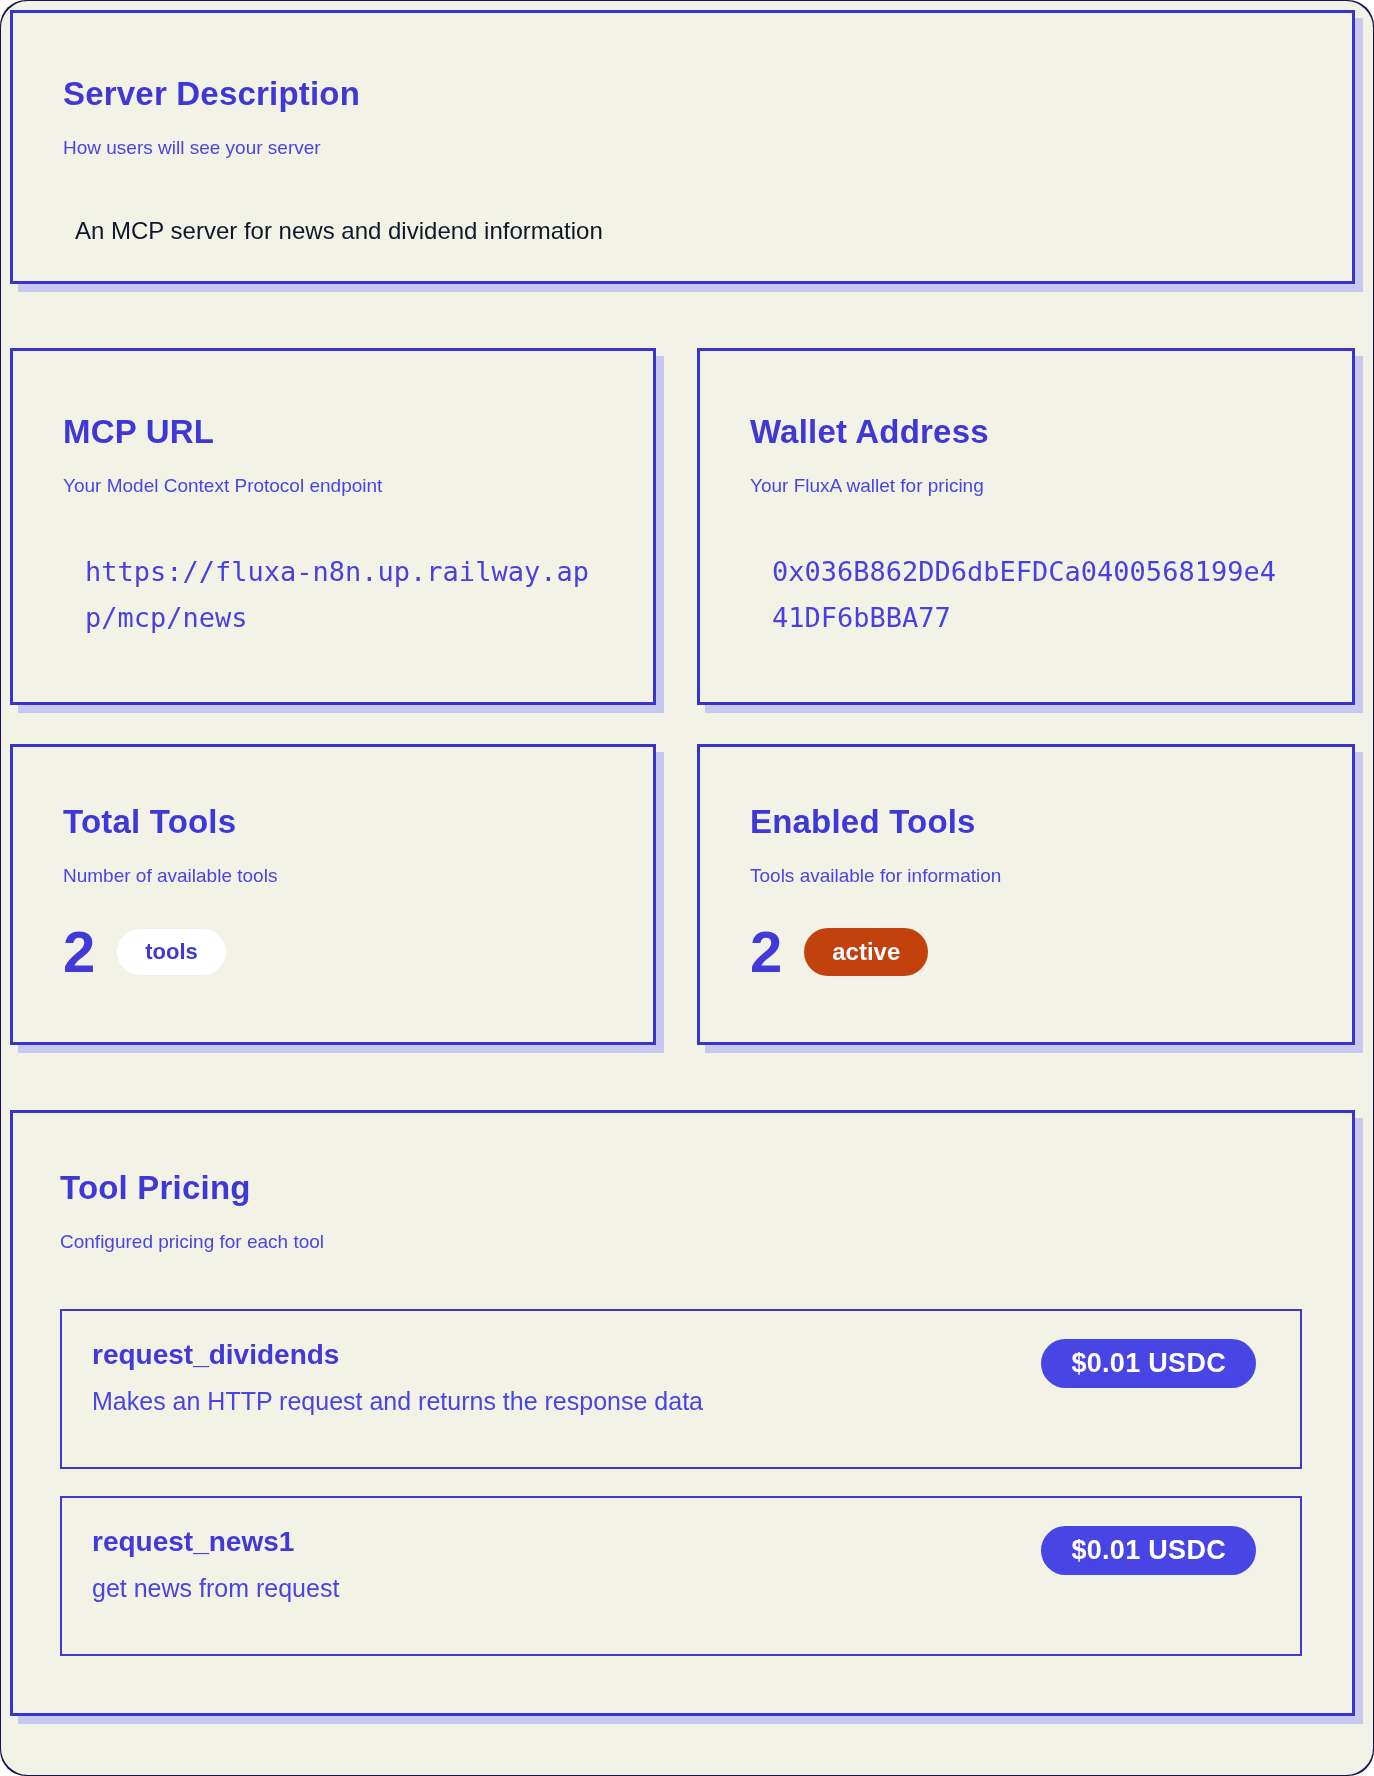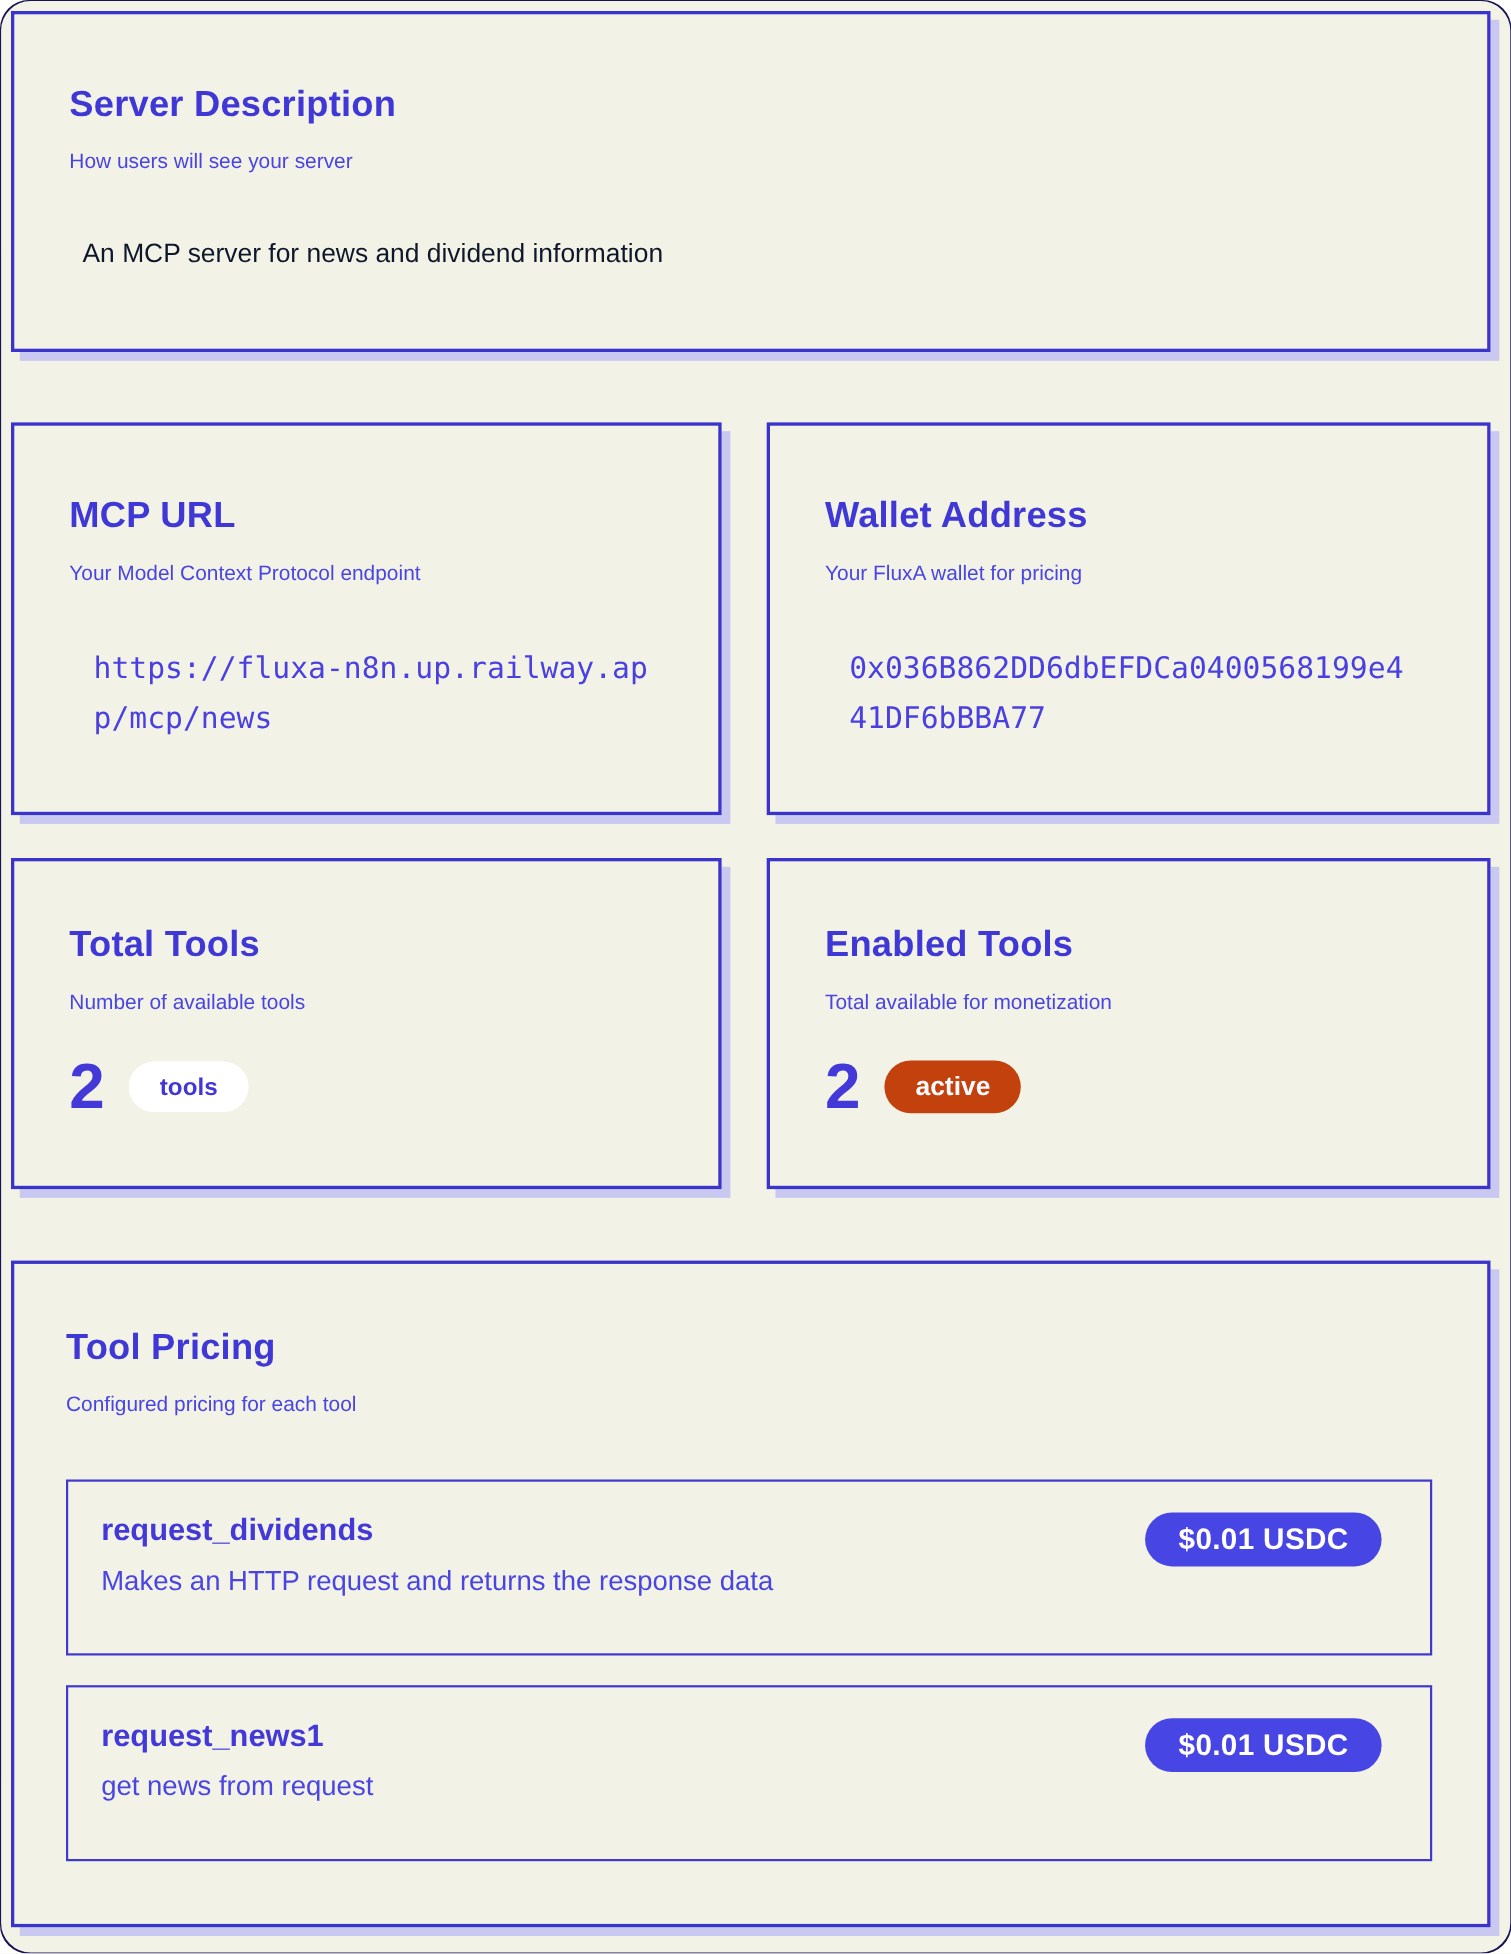--- a/index.html
+++ b/index.html
@@ -37,21 +37,21 @@
     font-size: 33px;
     font-weight: bold;
     letter-spacing: 0.2px;
   }
   .card-subtitle {
     color: #4a45e2;
     font-size: 19px;
     margin-top: 24px;
   }
   
-  .card-full { width: 1345px; height: 310px; padding: 62px 50px 0 50px; margin-bottom: 64px; }
+  .card-full { width: 1345px; height: 274px; padding: 62px 50px 0 50px; margin-bottom: 64px; }
   .description-value {
     color: #0f172a;
     font-size: 24px;
     margin-top: 58px;
     margin-left: 12px;
   }
   
   .two-col { display: grid; grid-template-columns: 646px 658px; column-gap: 41px; }
   .row-endpoints { margin-bottom: 39px; }
   .row-endpoints .card { height: 357px; padding: 62px 50px 0 50px; }
@@ -154,21 +154,21 @@
       <h2 class="card-title">Total Tools</h2>
       <p class="card-subtitle">Number of available tools</p>
       <div class="stat-row">
         <span class="stat-number">2</span>
         <span class="pill pill-white">tools</span>
       </div>
     </section>
 
     <section class="card">
       <h2 class="card-title">Enabled Tools</h2>
-      <p class="card-subtitle">Total available for monetization</p>
+      <p class="card-subtitle">Tools available for information</p>
       <div class="stat-row">
         <span class="stat-number">2</span>
         <span class="pill pill-indigo">active</span>
       </div>
     </section>
   </div>
 
   <section class="card card-pricing">
     <h2 class="card-title">Tool Pricing</h2>
     <p class="card-subtitle">Configured pricing for each tool</p>

